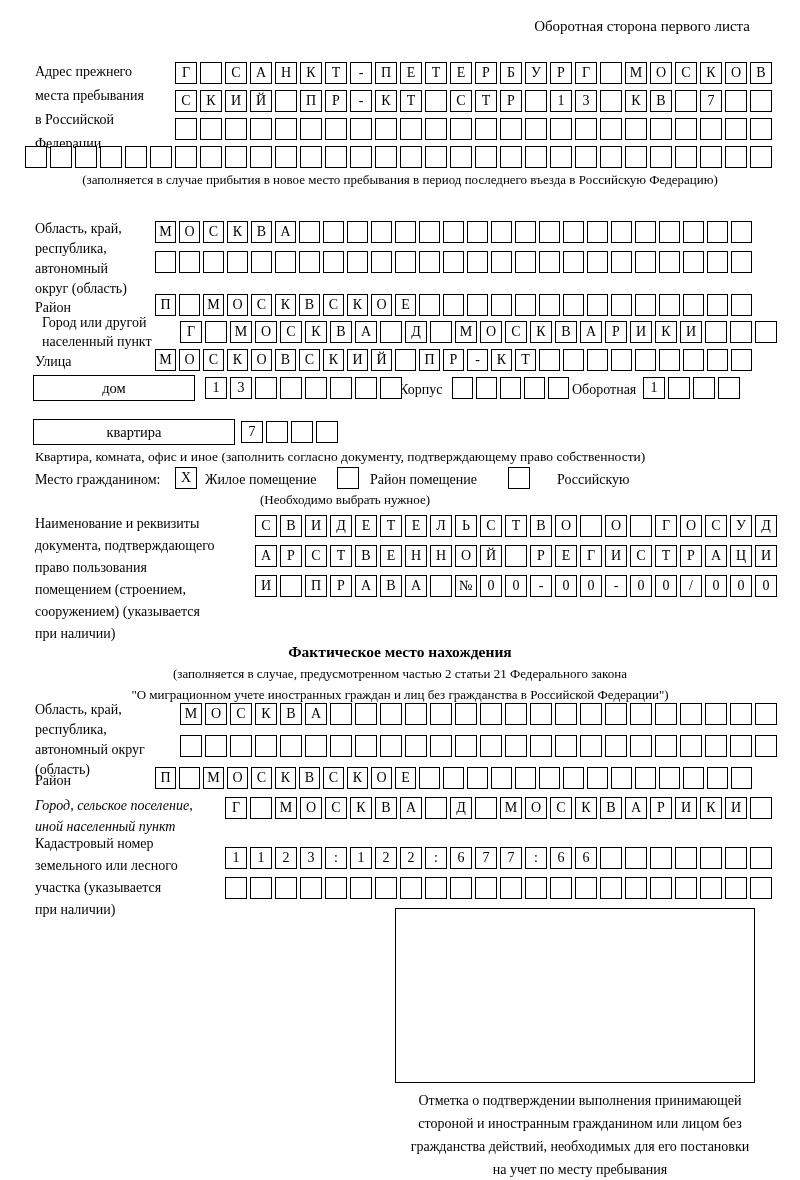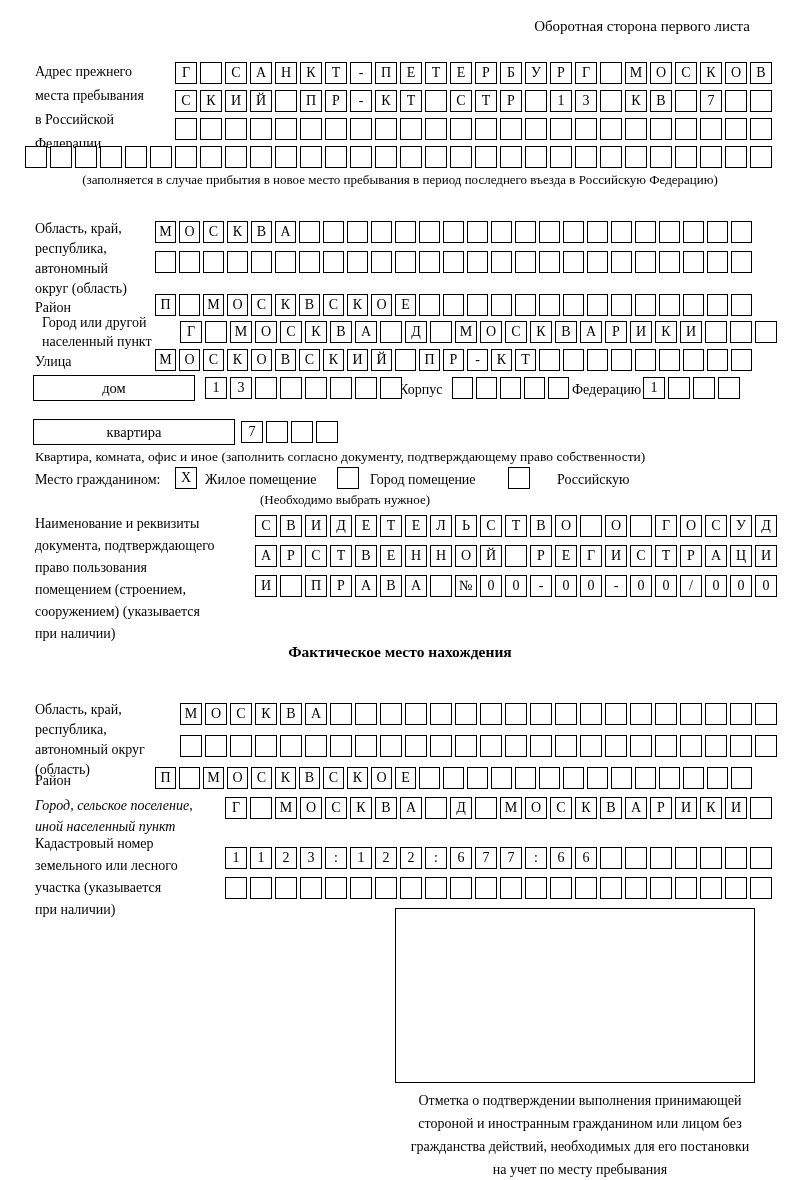--- a/index.html
+++ b/index.html
@@ -55,43 +55,45 @@
 
   <div class="abs lbl" style="left:42px;top:313px;line-height:19px;">Город или другой
 населенный пункт</div>
 
   <div class="abs lbl" style="left:35px;top:352px;">Улица</div>
 
   <div class="bigbox" style="left:33px;top:375px;width:162px;height:26px;">
     <span>дом</span>
   </div>
   <div class="abs lbl" style="left:399px;top:380px;">Корпус</div>
-  <div class="abs lbl" style="left:572px;top:380px;">Федерацию</div>
+  <div class="abs lbl" style="left:572px;top:380px;">Оборотная</div>
 
 
   <div class="bigbox" style="left:33px;top:419px;width:202px;height:26px;">
     <span>квартира</span>
   </div>
 
   <div class="abs cap" style="left:35px;top:449px;">Квартира, комната, офис и иное (заполнить согласно документу, подтверждающему право собственности)</div>
 
   <div class="abs lbl" style="left:35px;top:470px;">Место гражданином:</div>
   <div class="abs lbl" style="left:205px;top:470px;">Жилое помещение</div>
-  <div class="abs lbl" style="left:370px;top:470px;">Город помещение</div>
+  <div class="abs lbl" style="left:370px;top:470px;">Район помещение</div>
   <div class="abs lbl" style="left:557px;top:470px;">Российскую</div>
   <div class="abs note" style="left:170px;top:492px;width:350px;">(Необходимо выбрать нужное)</div>
 
   <div class="abs lbl" style="left:35px;top:513px;line-height:22px;">Наименование и реквизиты
 документа, подтверждающего
 право пользования
 помещением (строением,
 сооружением) (указывается
 при наличии)</div>
 
   <div class="abs hdg" style="left:0;top:643px;width:800px;">Фактическое место нахождения</div>
+  <div class="abs note" style="left:0;top:663px;width:800px;line-height:21px;">(заполняется в случае, предусмотренном частью 2 статьи 21 Федерального закона
+"О миграционном учете иностранных граждан и лиц без гражданства в Российской Федерации")</div>
 
   <div class="abs lbl" style="left:35px;top:700px;">Область, край,
 республика,
 автономный округ
 (область)</div>
 
   <div class="abs lbl" style="left:35px;top:771px;">Район</div>
 
   <div class="abs lbl" style="left:35px;top:795px;line-height:21px;font-style:italic;">Город, сельское поселение,
 иной населенный пункт</div>

